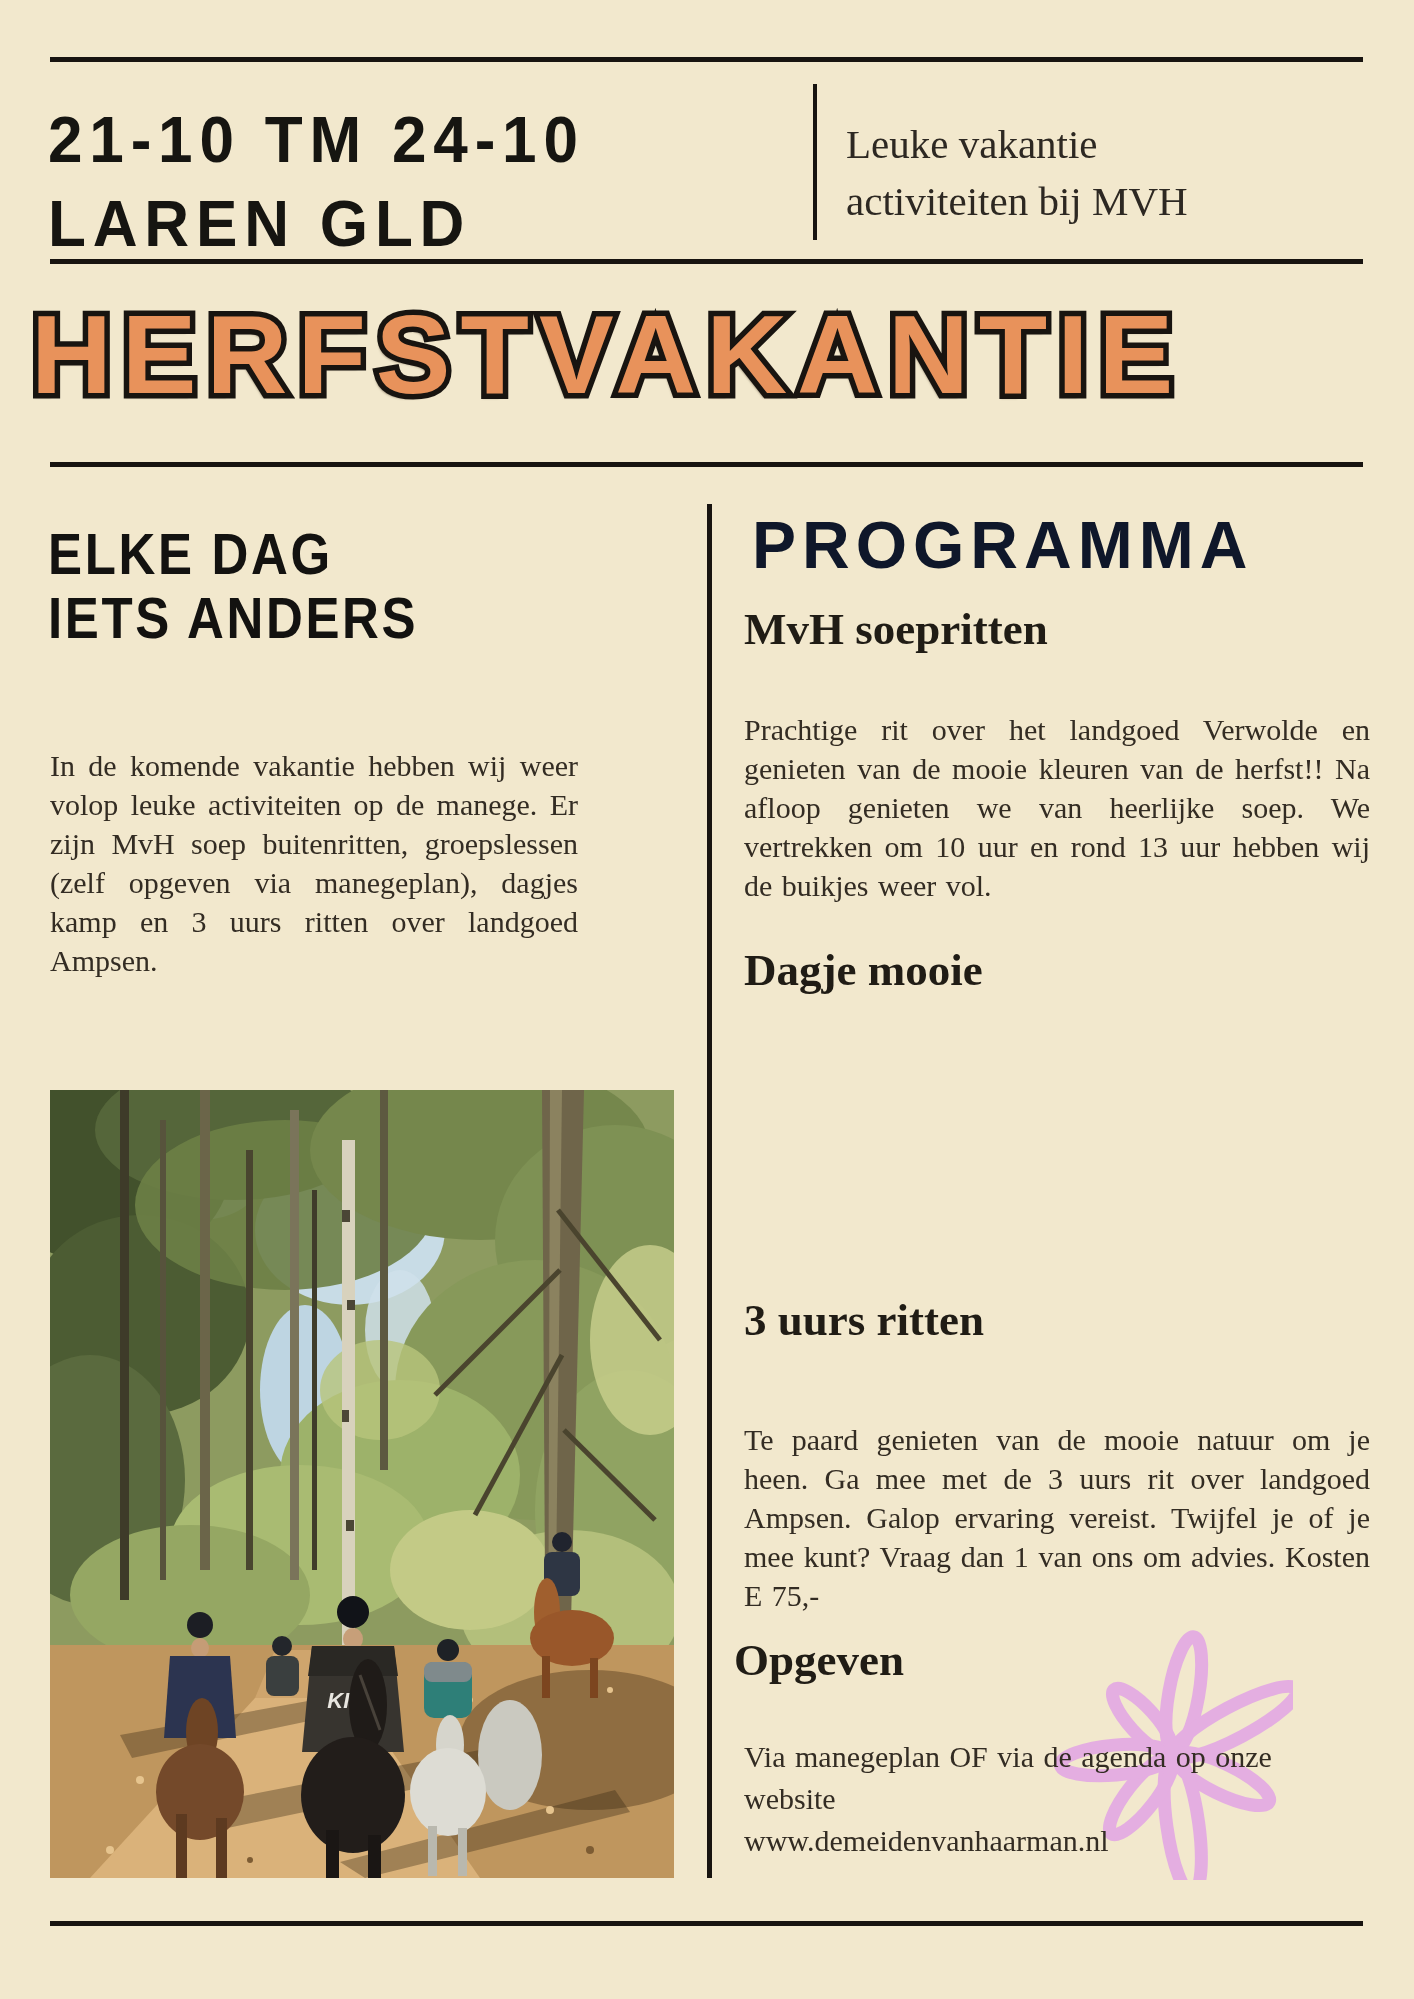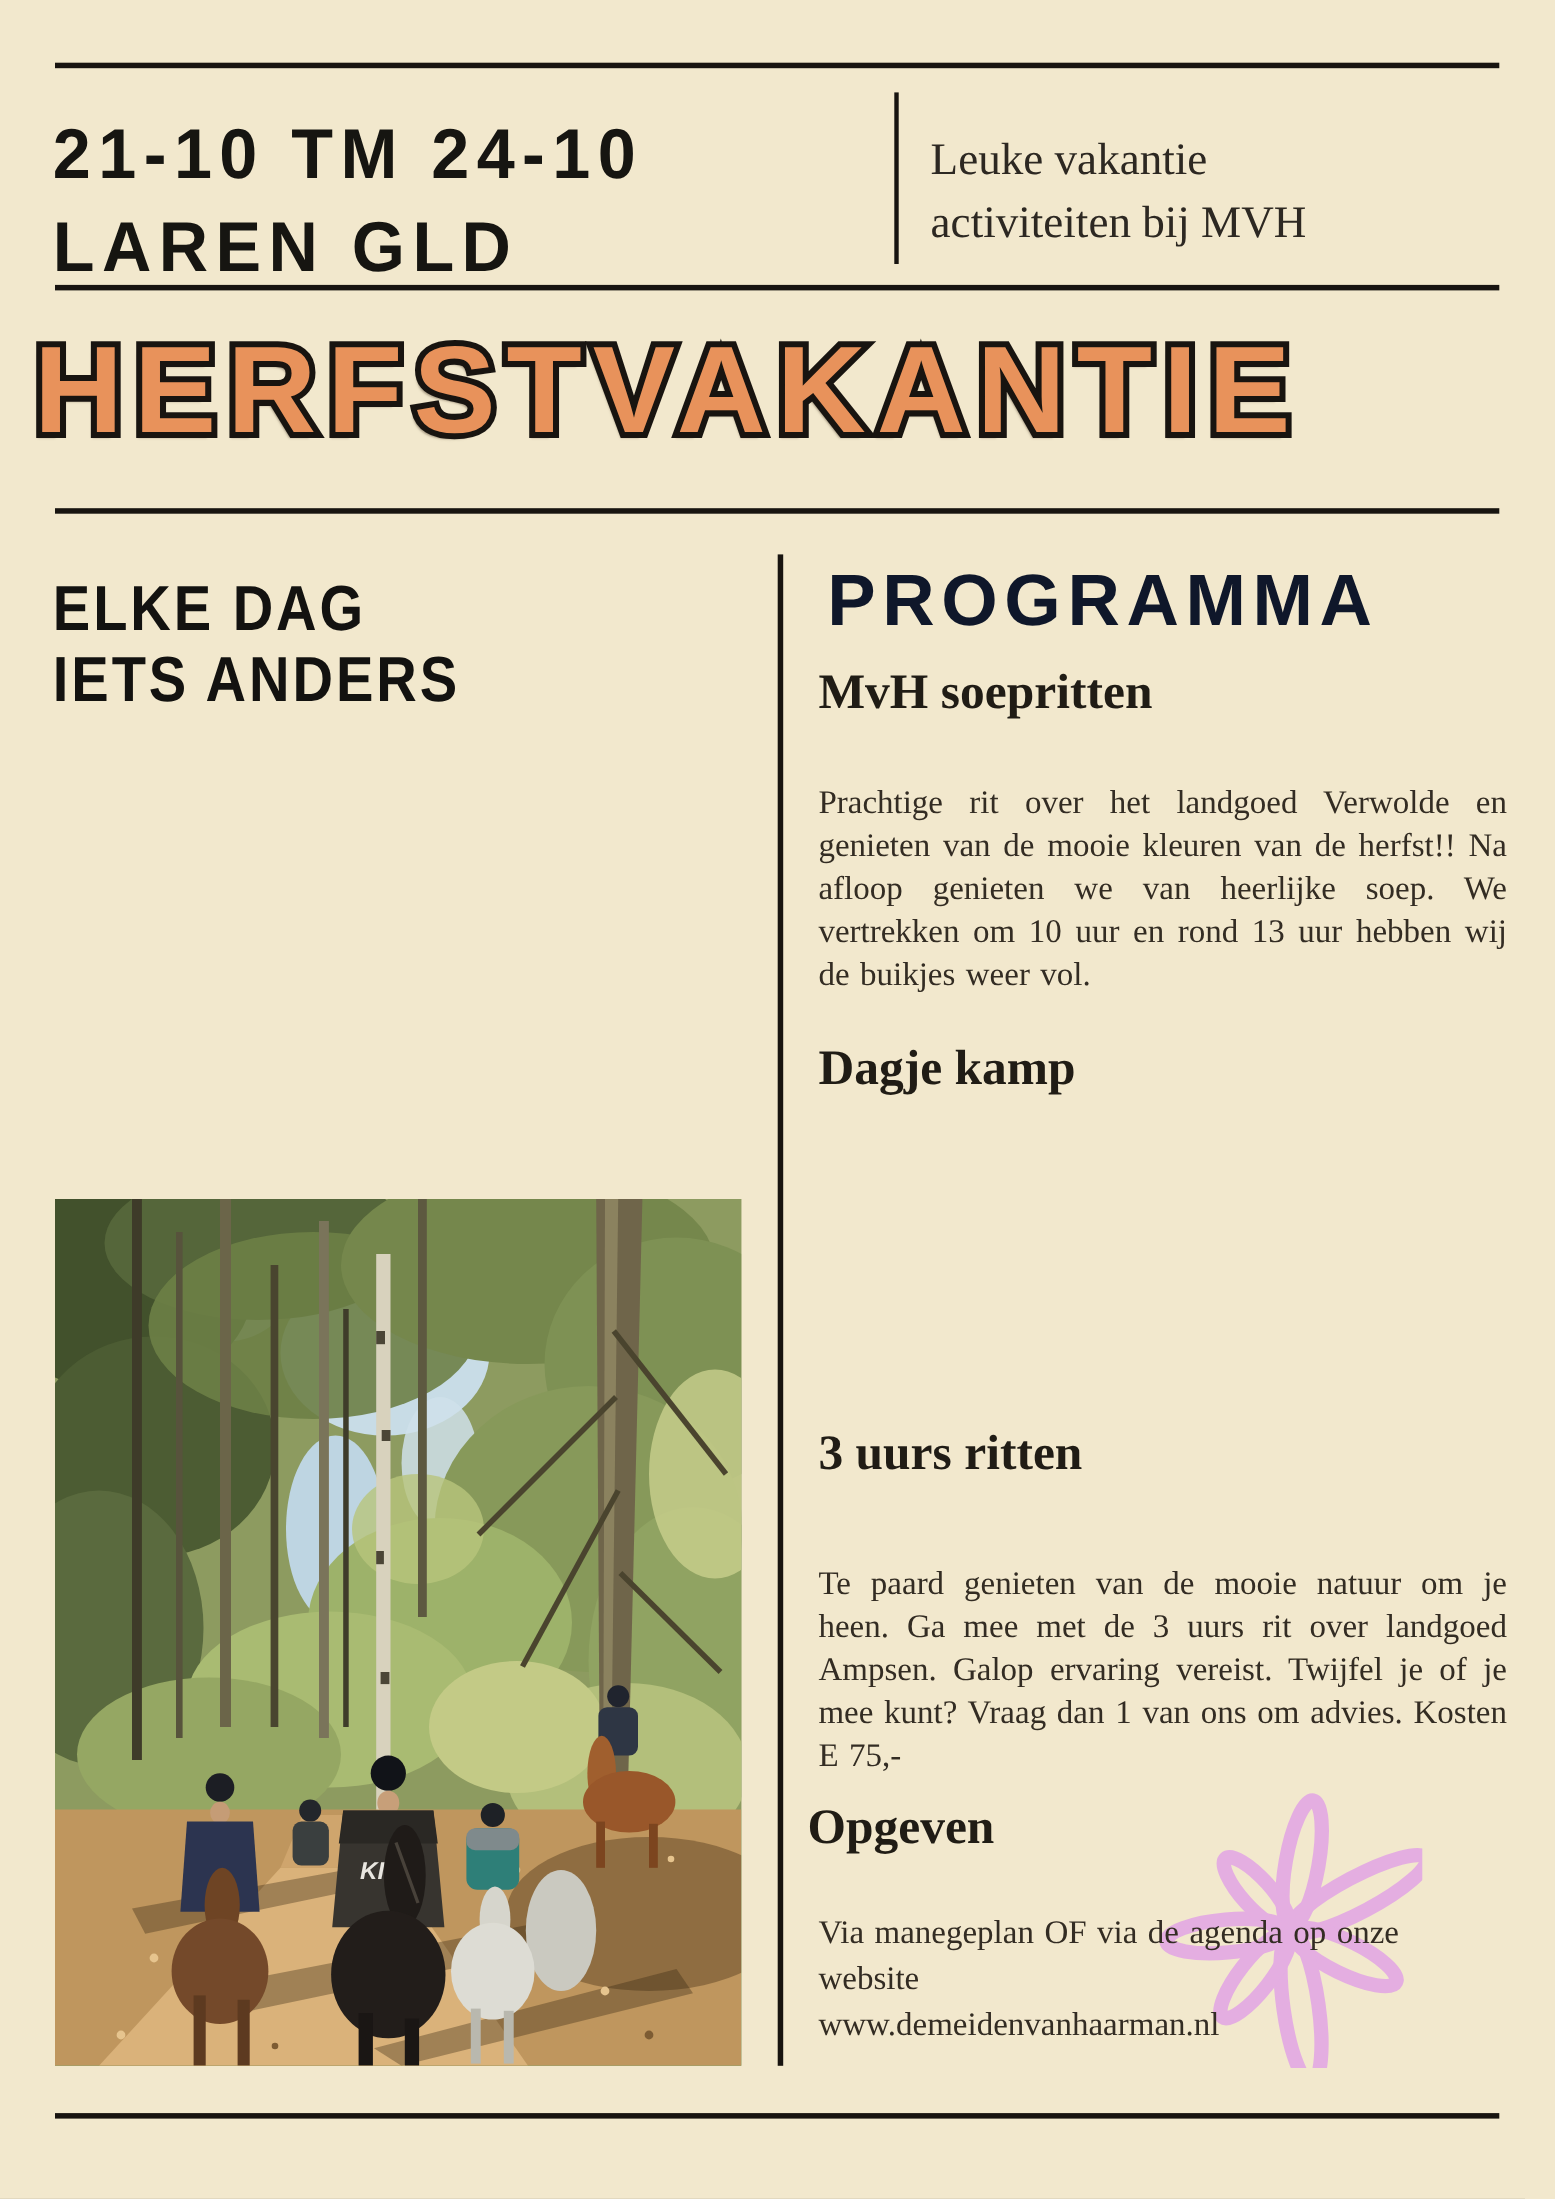--- a/index.html
+++ b/index.html
@@ -109,20 +109,21 @@
 
   <div class="rule" id="rule-3"></div>
 
   <div class="col-divider"></div>
 
   <div class="left-heading">
     <div>ELKE DAG</div>
     <div>IETS ANDERS</div>
   </div>
 
+  <p class="left-para">In de komende vakantie hebben wij weer volop leuke activiteiten op de manege. Er zijn MvH soep buitenritten, groepslessen (zelf opgeven via manegeplan), dagjes kamp en 3 uurs ritten over landgoed Ampsen.</p>
 
   <div class="photo" role="img" aria-label="Groep ruiters te paard op een bospad in het bos">
     <svg viewBox="0 0 624 788" preserveAspectRatio="none">
 
       <rect width="624" height="788" fill="#8d9b60"></rect>
 
       <ellipse cx="300" cy="140" rx="95" ry="75" fill="#c8dce6"></ellipse>
       <ellipse cx="255" cy="300" rx="45" ry="85" fill="#bed5e2"></ellipse>
       <ellipse cx="350" cy="240" rx="35" ry="60" fill="#cfe1ea" opacity="0.85"></ellipse>
       <ellipse cx="150" cy="90" rx="60" ry="40" fill="#d5e4ec" opacity="0.7"></ellipse>
@@ -242,21 +243,21 @@
         <path d="M310,585 L330,640" stroke="#48423a" stroke-width="3"></path>
       </g>
     </svg>
   </div>
 
   <div class="programma">PROGRAMMA</div>
 
   <div class="sec-title" id="sec0-title">MvH soepritten</div>
   <p class="sec-body" id="sec0-body">Prachtige rit over het landgoed Verwolde en genieten van de mooie kleuren van de herfst!! Na afloop genieten we van heerlijke soep. We vertrekken om 10 uur en rond 13 uur hebben wij de buikjes weer vol.</p>
 
-  <div class="sec-title" id="sec1-title">Dagje kamp</div>
+  <div class="sec-title" id="sec1-title">Dagje mooie</div>
 
   <div class="sec-title" id="sec2-title">3 uurs ritten</div>
   <p class="sec-body" id="sec2-body">Te paard genieten van de mooie natuur om je heen. Ga mee met de 3 uurs rit over landgoed Ampsen. Galop ervaring vereist. Twijfel je of je mee kunt? Vraag dan 1 van ons om advies. Kosten E 75,-</p>
 
   <div class="flower">
     <svg viewBox="0 0 240 260">
       <g transform="translate(120,135)" fill="none" stroke="#e4aee1" stroke-width="13" stroke-linecap="round">
         <ellipse cx="0" cy="-62" rx="15" ry="58" transform="rotate(10)"></ellipse>
         <ellipse cx="0" cy="-70" rx="16" ry="70" transform="rotate(62)"></ellipse>
         <ellipse cx="0" cy="-55" rx="15" ry="52" transform="rotate(116)"></ellipse>

